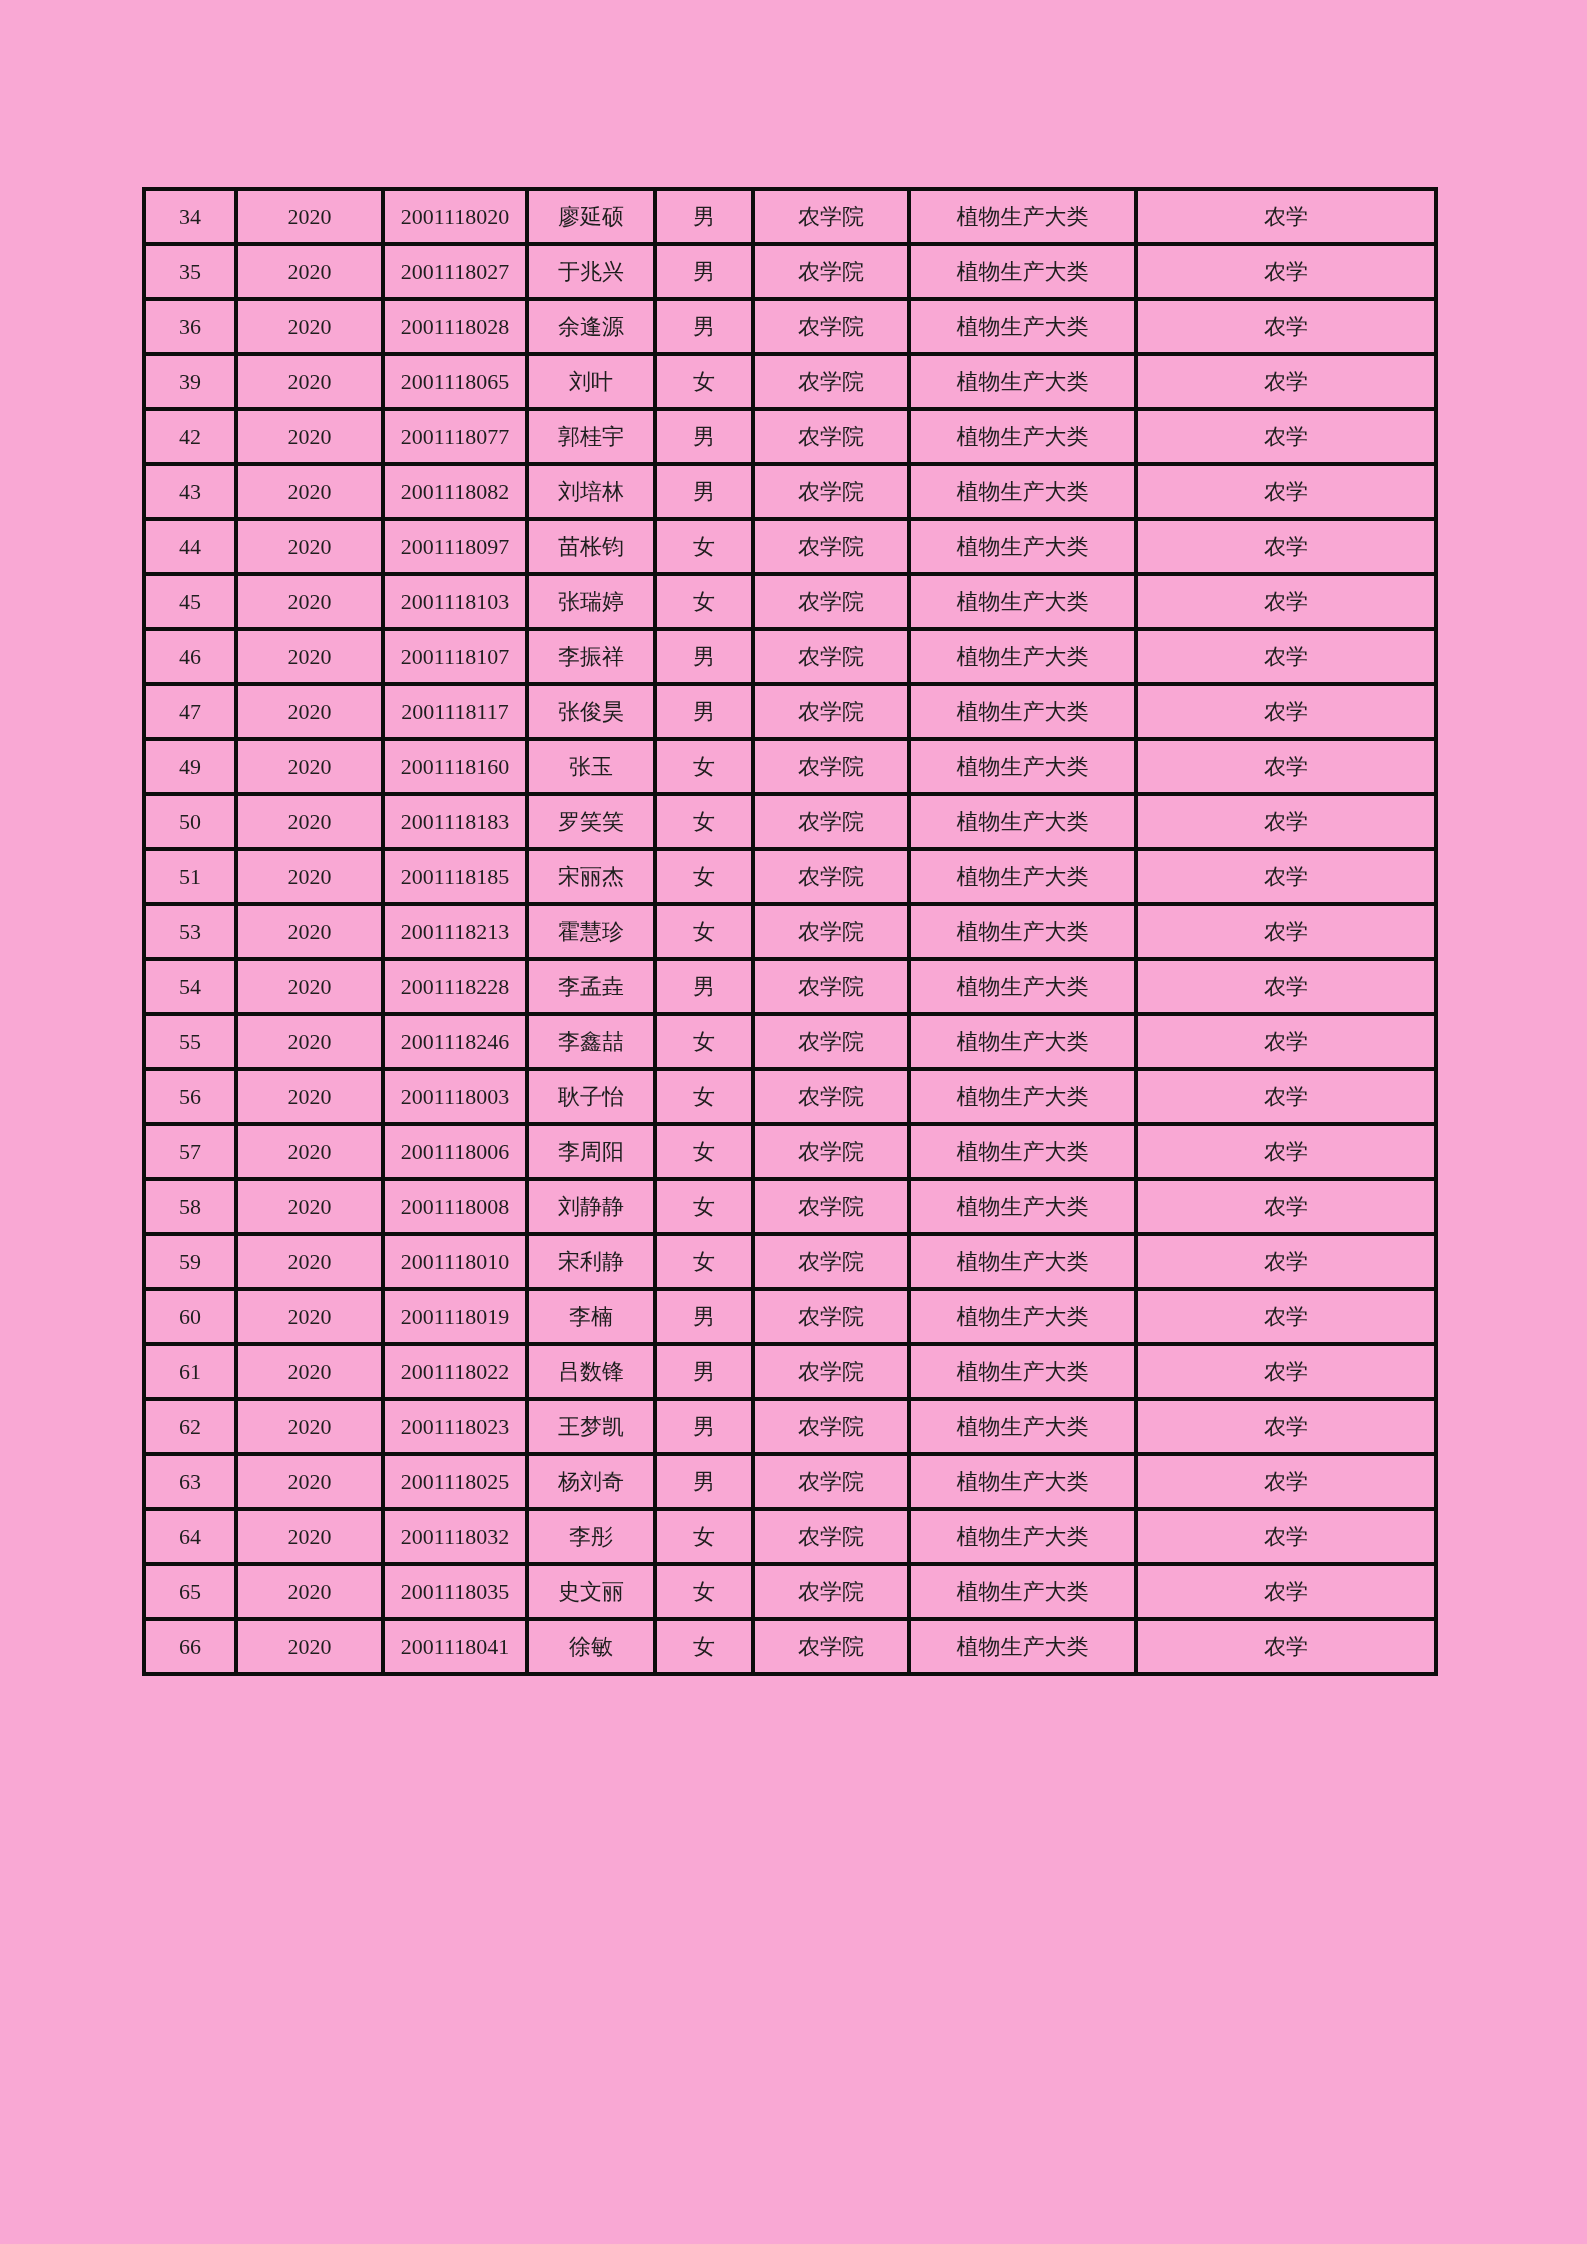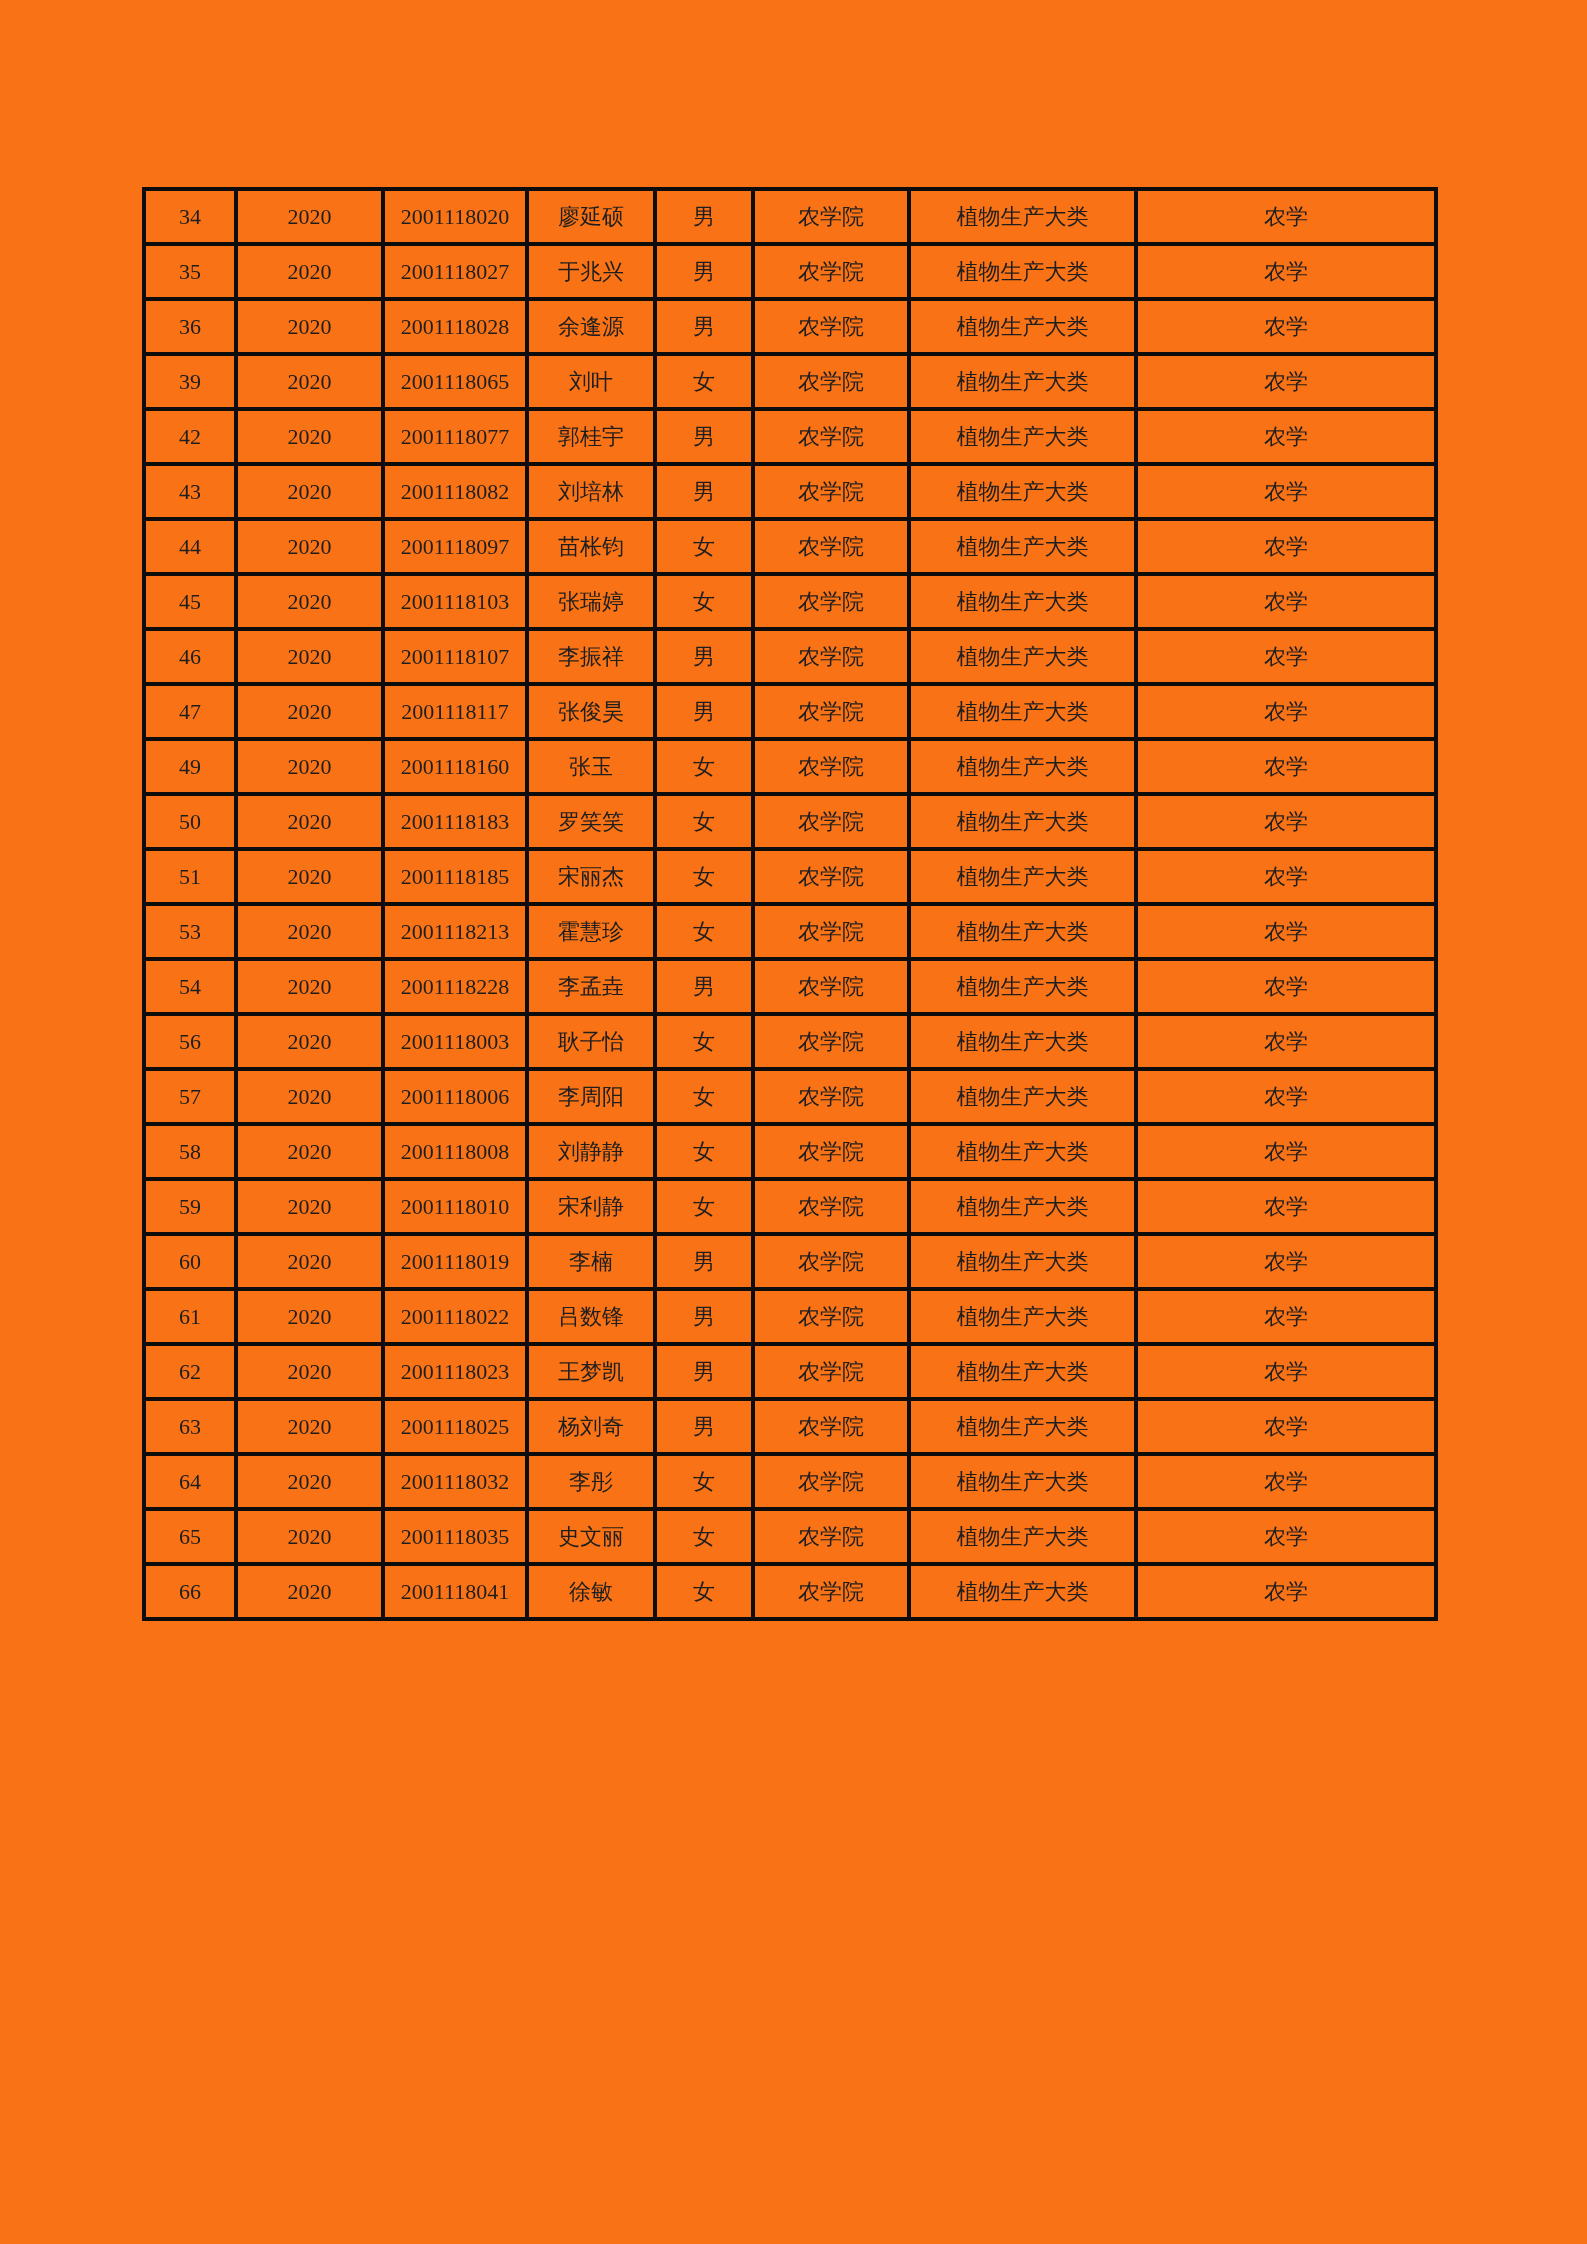--- a/index.html
+++ b/index.html
@@ -6,21 +6,21 @@
   body {
     width: 1587px;
     height: 2244px;
     background: #ffffff;
     font-family: "Liberation Serif", "DejaVu Serif", serif;
   }
   .sheet {
     position: relative;
     width: 1587px;
     height: 2244px;
-    background: #f97316;
+    background: #f9a8d4;
     overflow: hidden;
   }
   table.roster {
     position: absolute;
     left: 142px;
     top: 187px;
     width: 1296px;
     border-collapse: collapse;
     table-layout: fixed;
   }
@@ -204,20 +204,30 @@
     <td>54</td>
     <td>2020</td>
     <td>2001118228</td>
     <td>李孟垚</td>
     <td>男</td>
     <td>农学院</td>
     <td>植物生产大类</td>
     <td>农学</td>
   </tr>
         <tr>
+    <td>55</td>
+    <td>2020</td>
+    <td>2001118246</td>
+    <td>李鑫喆</td>
+    <td>女</td>
+    <td>农学院</td>
+    <td>植物生产大类</td>
+    <td>农学</td>
+  </tr>
+        <tr>
     <td>56</td>
     <td>2020</td>
     <td>2001118003</td>
     <td>耿子怡</td>
     <td>女</td>
     <td>农学院</td>
     <td>植物生产大类</td>
     <td>农学</td>
   </tr>
         <tr>

